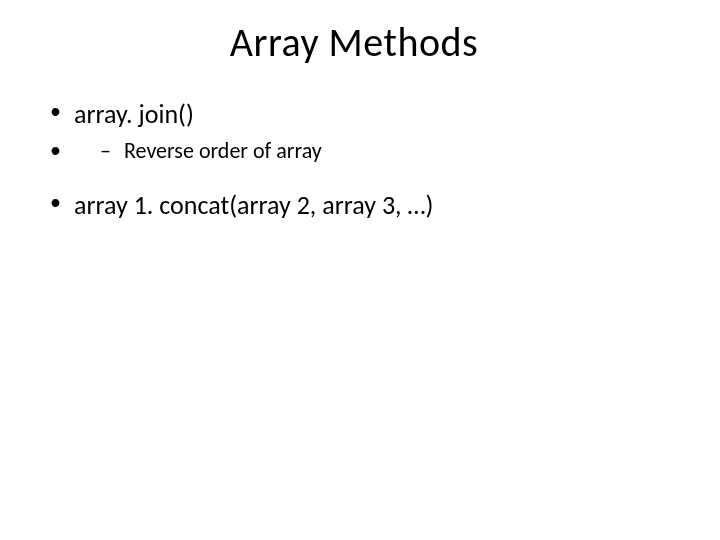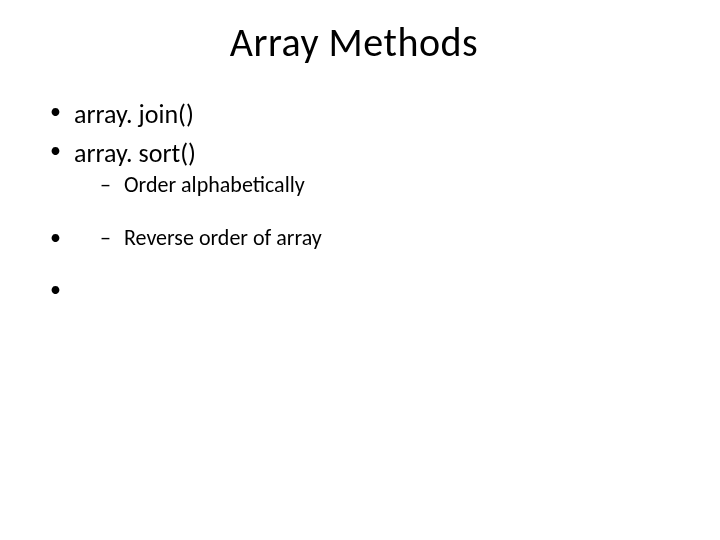--- a/index.html
+++ b/index.html
@@ -76,31 +76,24 @@
 <body>
 
 <div class="slide">
   <div class="title">Array Methods</div>
   <div class="body">
     <ul class="level1">
       <li>
         <span>array. join()</span>
       </li>
       <li>
-        <span>array. sort()</span>
-        <ul class="level2">
-          <li>
-            <span>Order alphabetically</span>
-          </li>
-        </ul>
-      </li>
-      <li>
         <ul class="level2">
           <li>
             <span>Reverse order of array</span>
           </li>
         </ul>
       </li>
       <li>
+        <span>array 1. concat(array 2, array 3, …)</span>
       </li>
     </ul>
   </div>
 </div>
 
 </body></html>

